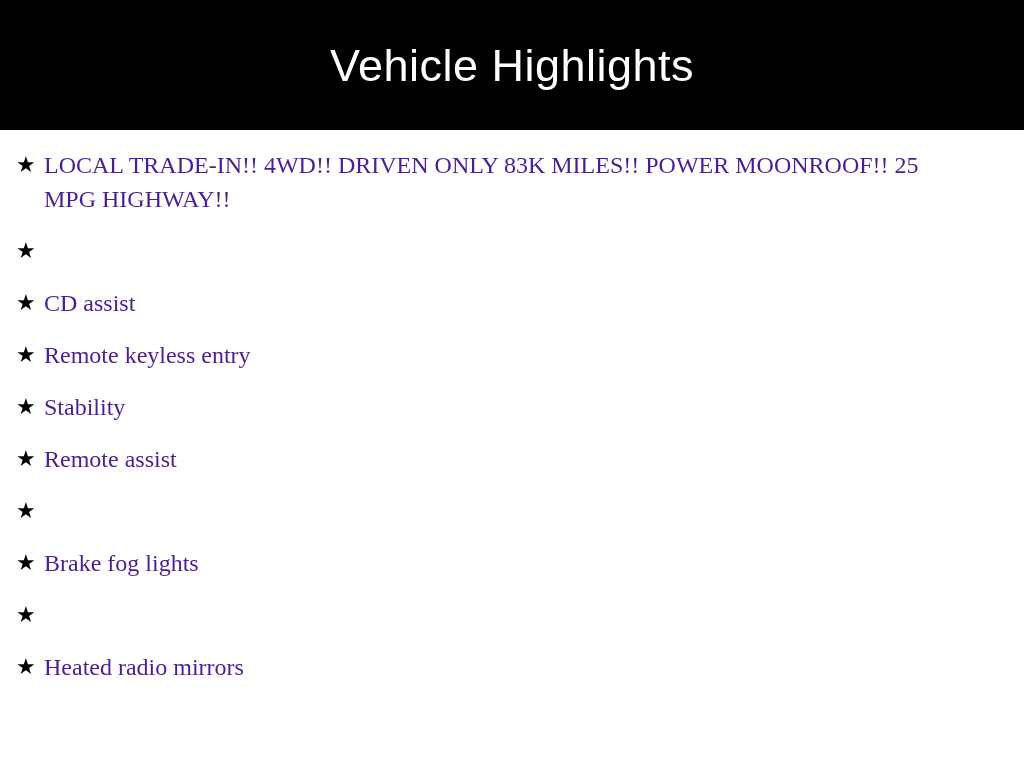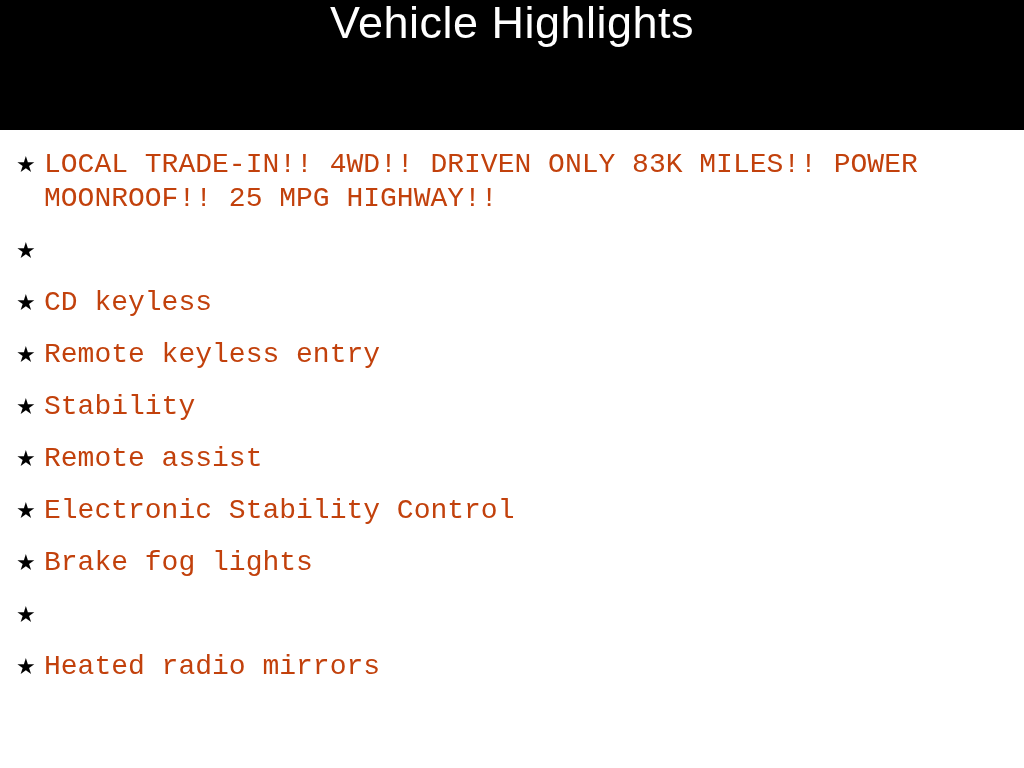--- a/index.html
+++ b/index.html
@@ -17,20 +17,21 @@
     width: 1024px;
     height: 768px;
     position: relative;
     background: #ffffff;
   }
   .header-bar {
     width: 1024px;
     height: 130px;
     background: #000000;
     display: flex;
+    align-items: center;
     justify-content: center;
     box-sizing: border-box;
   }
   .header-title {
     color: #ffffff;
     font-size: 45px;
     font-weight: normal;
     letter-spacing: 0.5px;
     line-height: 1;
     font-family: "Liberation Sans", sans-serif;
@@ -49,25 +50,25 @@
     flex: 0 0 auto;
     width: 30px;
     color: #000000;
     font-size: 22px;
     line-height: 34px;
     text-align: left;
     padding-left: 2px;
     box-sizing: border-box;
   }
   .item-text {
-    color: #c2410c;
-    font-size: 28px;
+    color: #4c1d95;
+    font-size: 24px;
     line-height: 34px;
     max-width: 880px;
-    font-family: Liberation Mono, monospace;
+    font-family: Liberation Serif, serif;
   }
 </style>
 </head>
 <body>
 
 <div class="page">
 
   <div class="header-bar">
     <div class="header-title">Vehicle Highlights</div>
   </div>
@@ -78,41 +79,40 @@
       <span class="bullet-star">★</span>
       <span class="item-text">LOCAL TRADE-IN!! 4WD!! DRIVEN ONLY 83K MILES!! POWER MOONROOF!! 25 MPG HIGHWAY!!</span>
     </li>
 
     <li class="highlight-item">
       <span class="bullet-star">★</span>
     </li>
 
     <li class="highlight-item">
       <span class="bullet-star">★</span>
-      <span class="item-text">CD keyless</span>
+      <span class="item-text">CD assist</span>
     </li>
 
     <li class="highlight-item">
       <span class="bullet-star">★</span>
       <span class="item-text">Remote keyless entry</span>
     </li>
 
     <li class="highlight-item">
       <span class="bullet-star">★</span>
       <span class="item-text">Stability</span>
     </li>
 
     <li class="highlight-item">
       <span class="bullet-star">★</span>
       <span class="item-text">Remote assist</span>
     </li>
 
     <li class="highlight-item">
       <span class="bullet-star">★</span>
-      <span class="item-text">Electronic Stability Control</span>
     </li>
 
     <li class="highlight-item">
       <span class="bullet-star">★</span>
       <span class="item-text">Brake fog lights</span>
     </li>
 
     <li class="highlight-item">
       <span class="bullet-star">★</span>
     </li>

